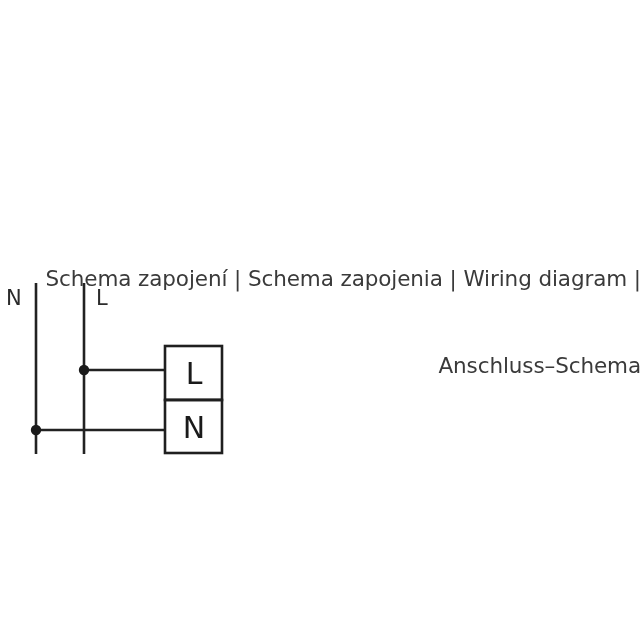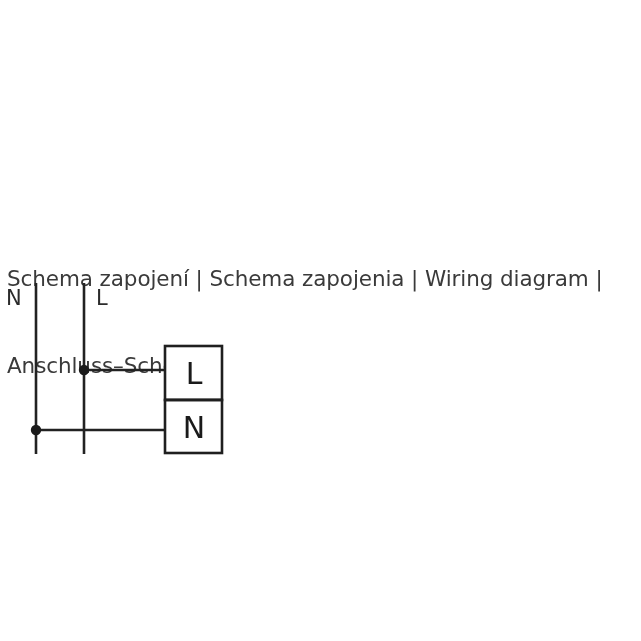--- a/index.html
+++ b/index.html
@@ -10,20 +10,21 @@
   }
   body {
     font-family: "DejaVu Sans", "Liberation Sans", sans-serif;
   }
   #canvas {
     position: relative;
     width: 641px;
     height: 641px;
     background: #ffffff;
     overflow: hidden;
+    text-align: right;
   }
 
   
   #caption {
     position: absolute;
     left: 7px;
     top: 206px;
     width: 634px;
     color: #3a3a3a;
     font-family: "DejaVu Sans", "Liberation Sans", sans-serif;

